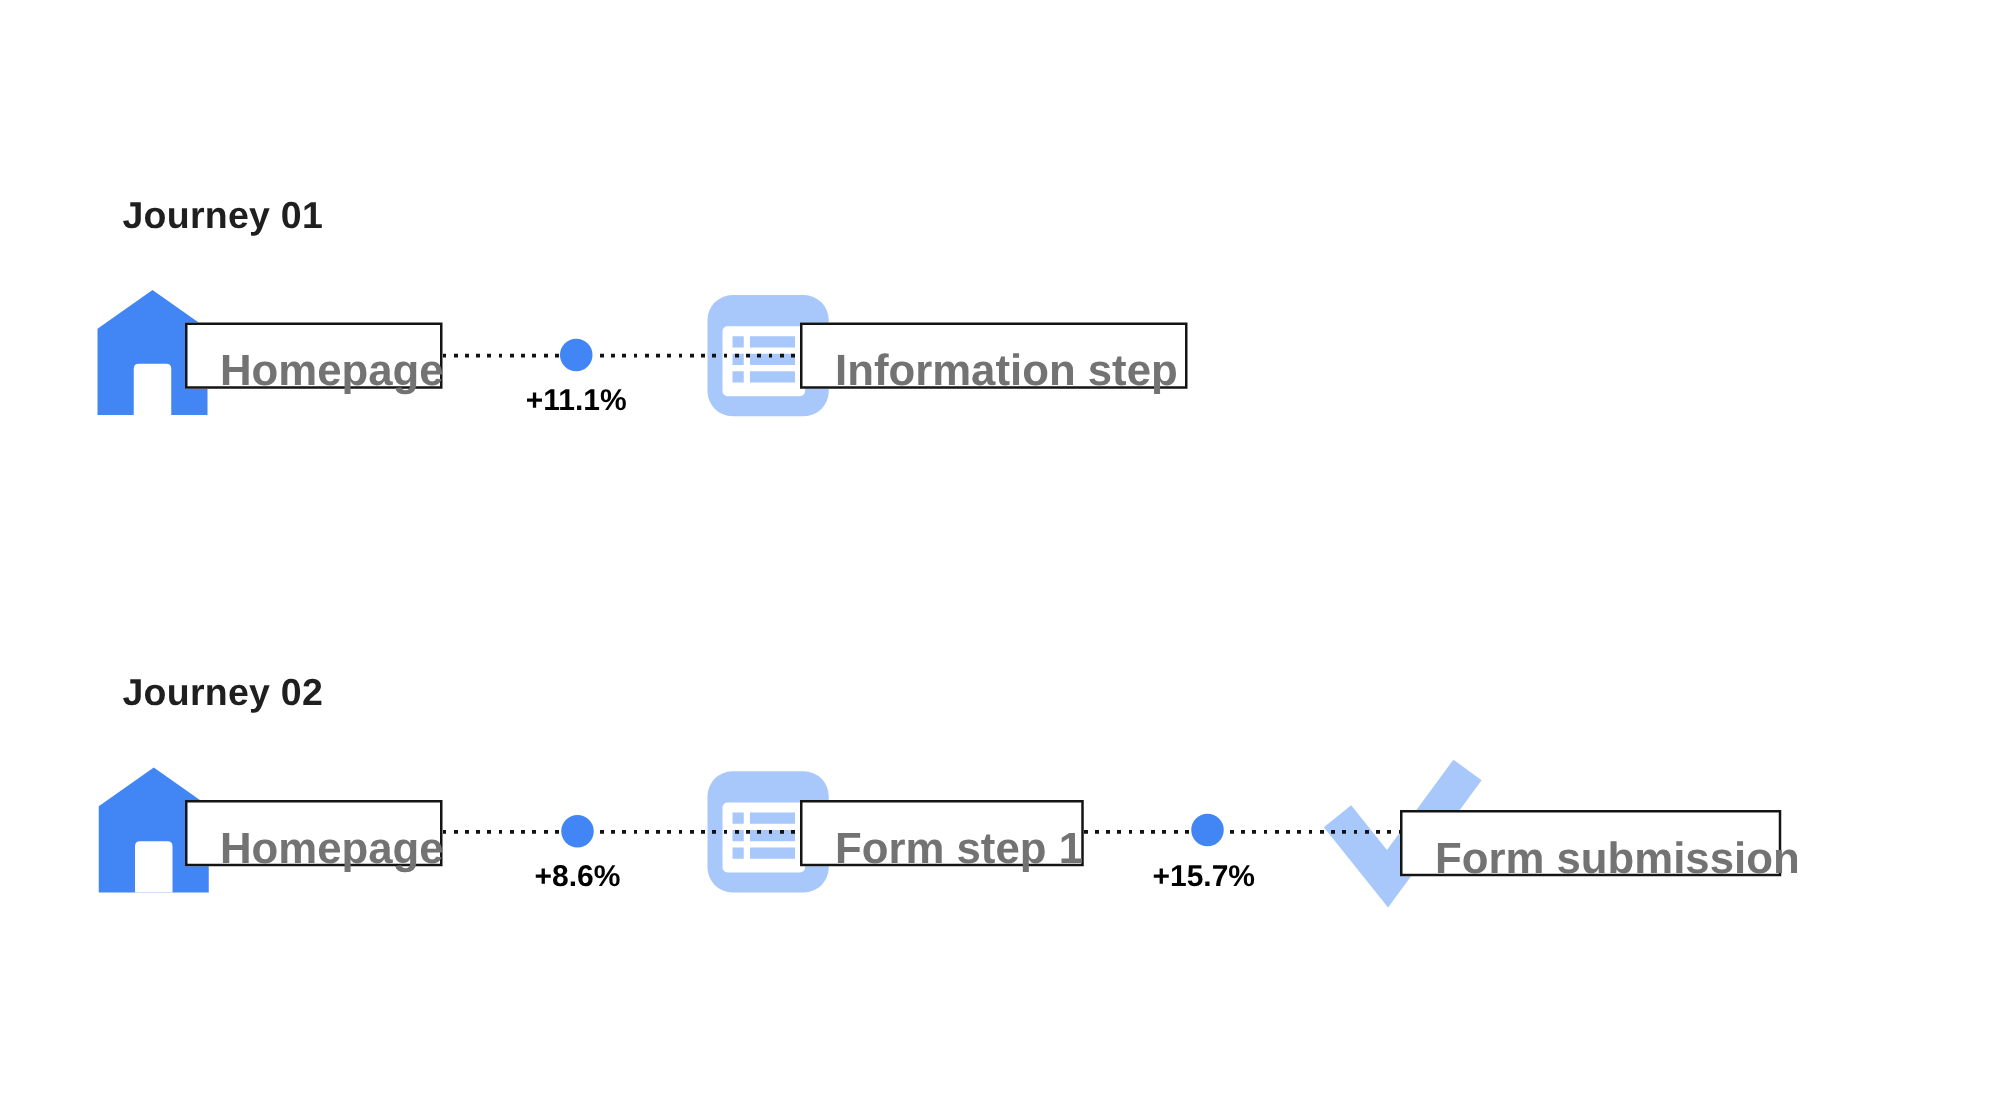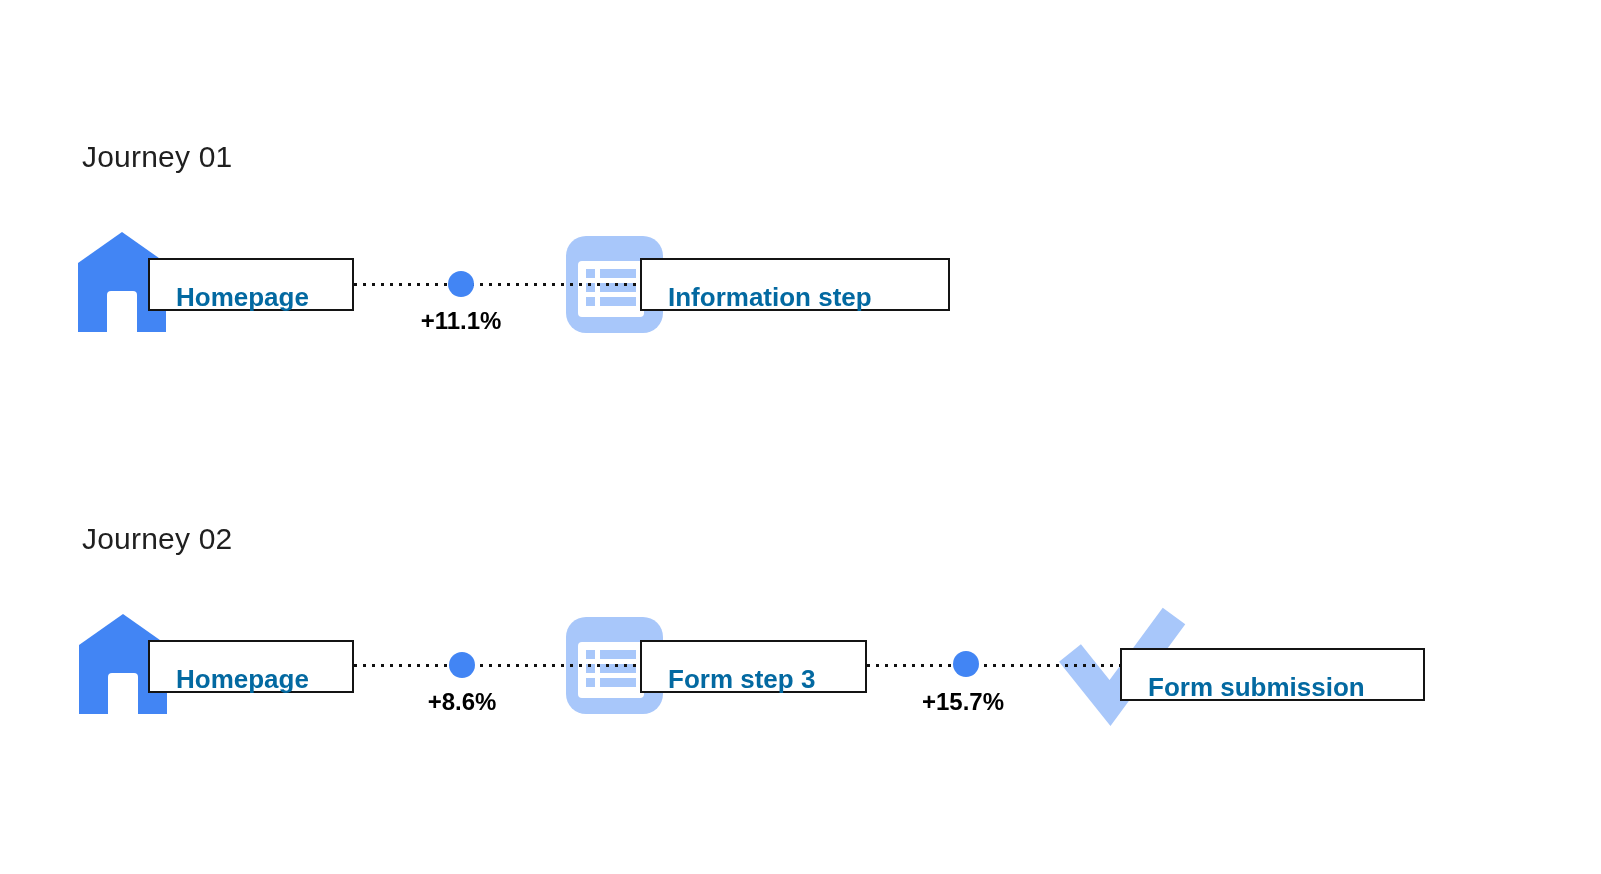--- a/index.html
+++ b/index.html
@@ -16,24 +16,24 @@
   }
   .canvas{
     position:relative;
     width:1601px;
     height:874px;
     background:#ffffff;
     overflow:hidden;
   }
   .jtitle{
     position:absolute;
-    margin:0;
+    margin:16px;
     font-size:30px;
     line-height:36px;
-    font-weight:normal;
+    font-weight:bold;
     color:var(--ink);
     letter-spacing:0.2px;
     z-index:5;
     text-align:right;
   }
   .icon{
     position:absolute;
     z-index:1;
     overflow:visible;
   }
@@ -65,23 +65,23 @@
     height:53px;
     box-sizing:border-box;
     background:#ffffff;
     border:2px solid #141414;
     display:flex;
     align-items:center;
     padding-left:26px;
     z-index:4;
   }
   .labelbox span{
-    font-size:26px;
+    font-size:35px;
     font-weight:bold;
-    color:#0369a1;
+    color:#737373;
     white-space:nowrap;
     margin-top:25px;
   }
 </style>
 </head>
 <body style="background: rgb(255, 255, 255);">
 
 <div class="canvas">
 
   <section>
@@ -143,20 +143,20 @@
     <div class="pct" style="left:888px;top:688px">+15.7%</div>
 
     <svg class="icon" style="left:1050px;top:598px" width="150" height="140" viewBox="0 0 150 140" aria-hidden="true">
       <polyline points="20,55 60,105 124,18" fill="none" style="stroke:var(--lblue)" stroke-width="28"></polyline>
     </svg>
 
     <div class="labelbox" style="left:148px;top:640px;width:206px">
       <span>Homepage</span>
     </div>
     <div class="labelbox" style="left:640px;top:640px;width:227px">
-      <span>Form step 3</span>
+      <span>Form step 1</span>
     </div>
     <div class="labelbox" style="left:1120px;top:648px;width:305px">
       <span>Form submission</span>
     </div>
   </section>
 
 </div>
 
 </body></html>

